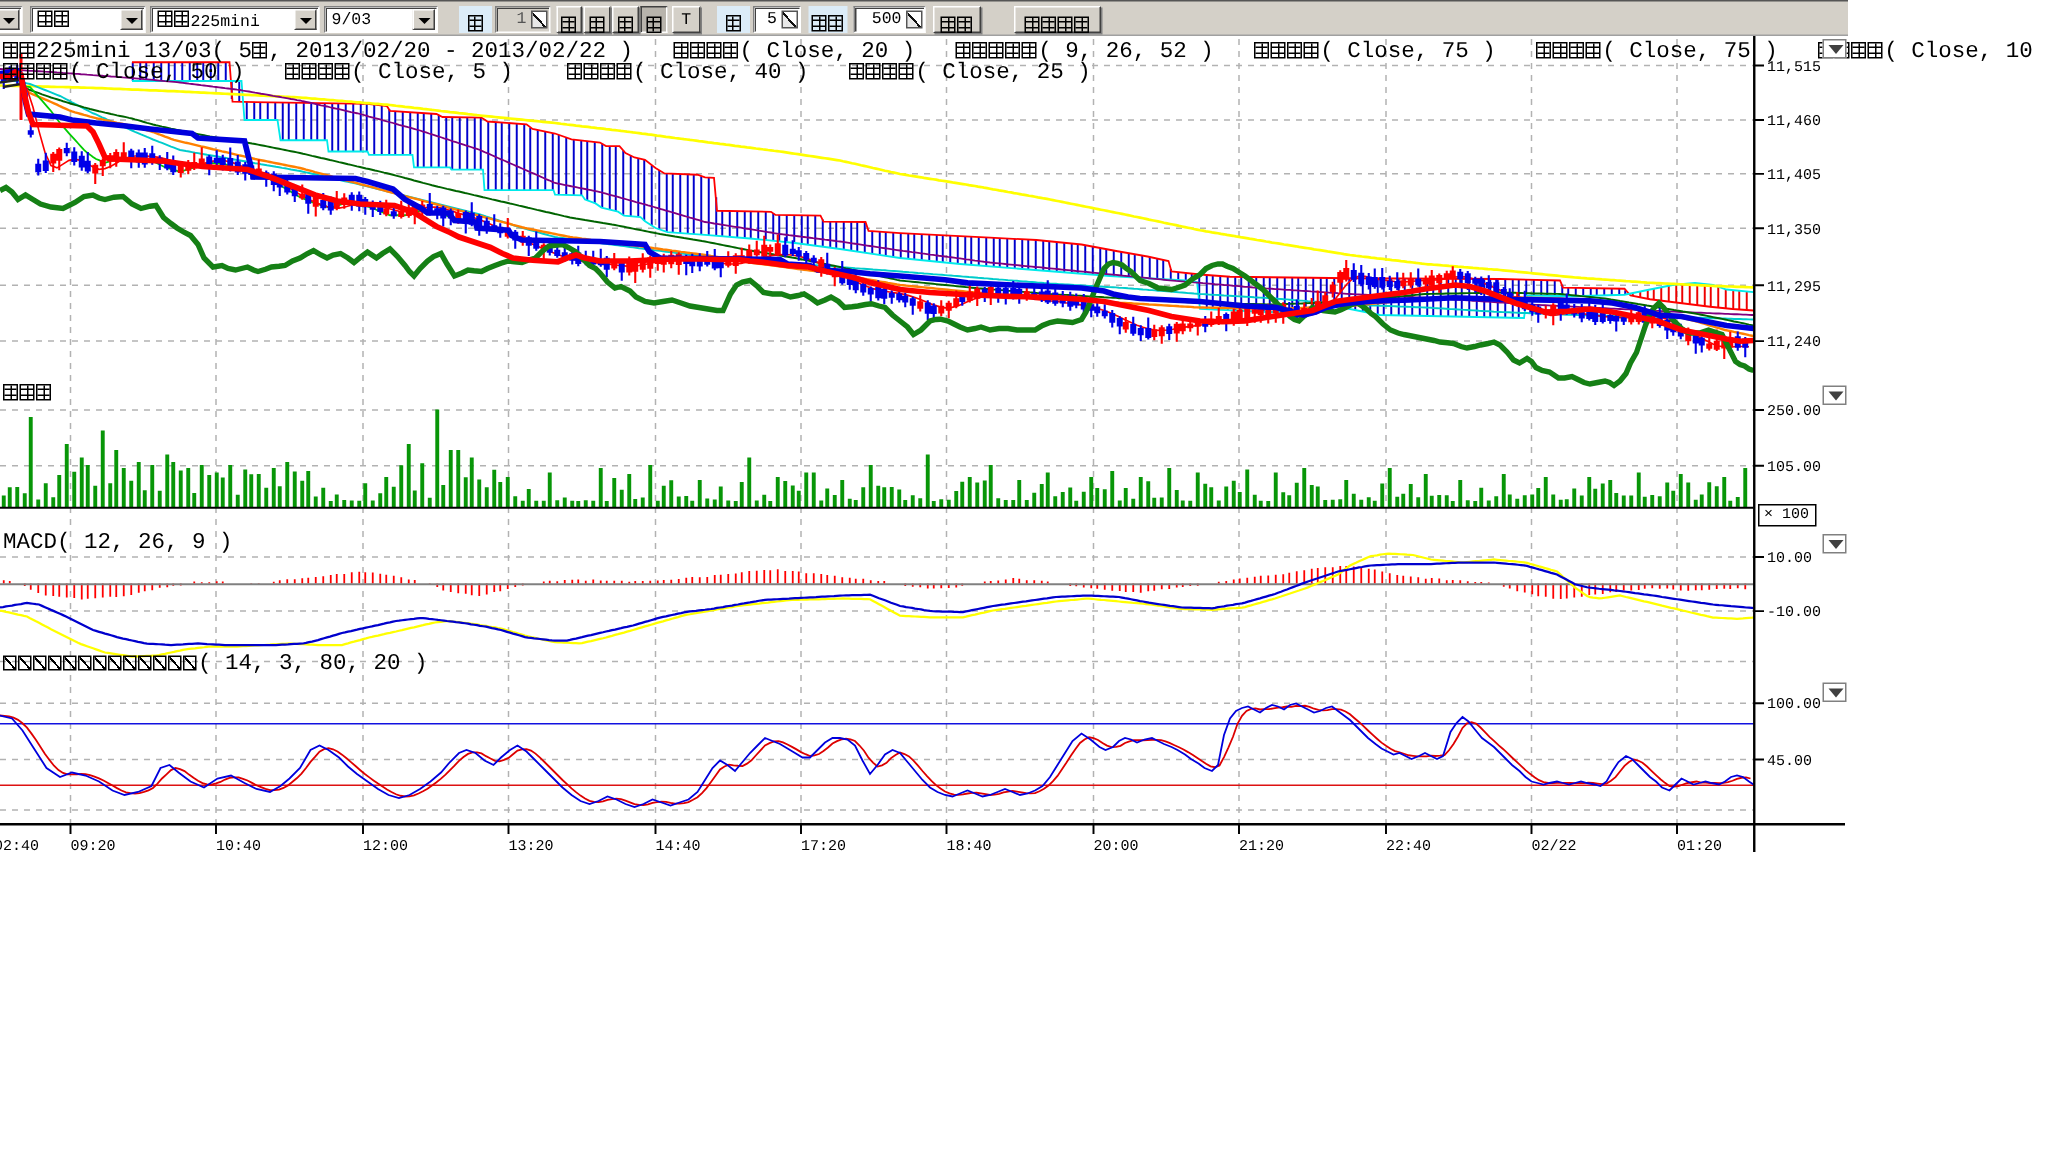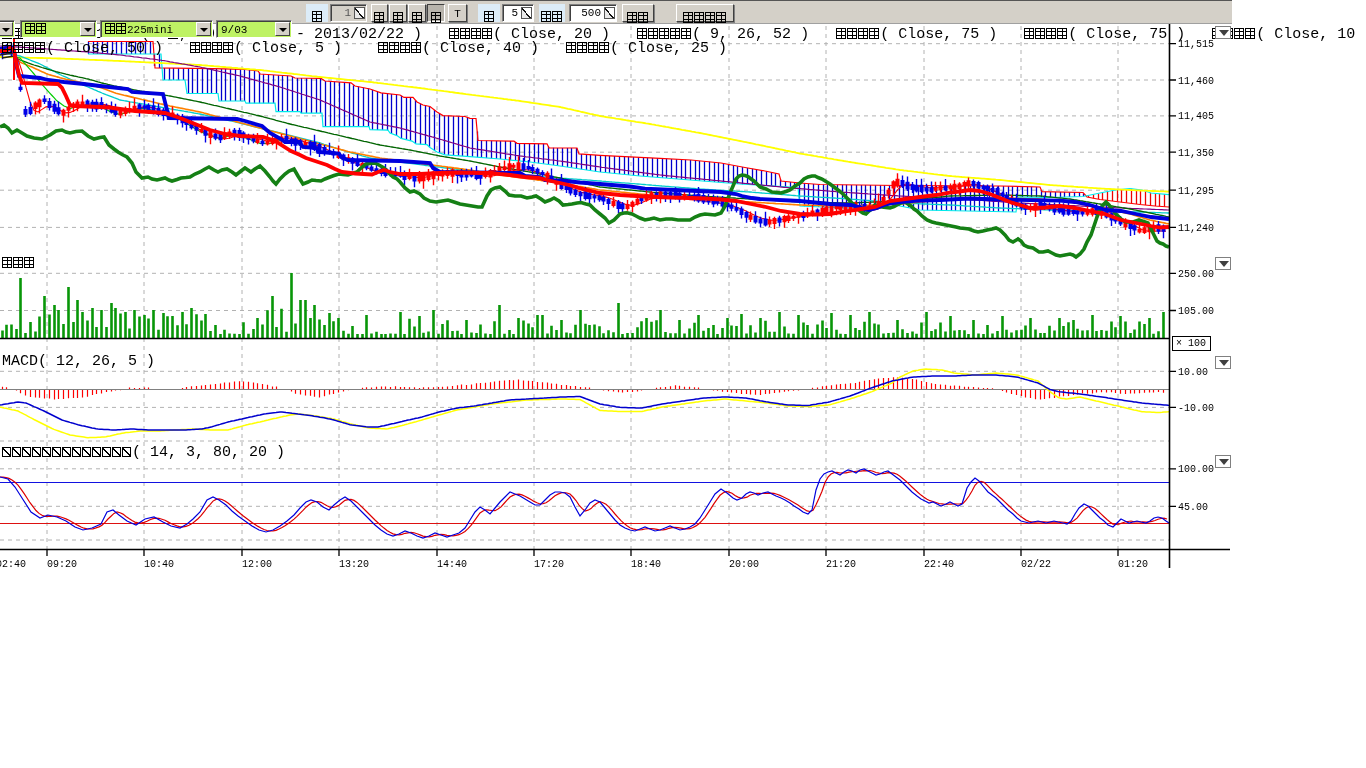--- a/index.html
+++ b/index.html
@@ -1,19 +1,19 @@
 <!DOCTYPE html>
 <html><head><meta charset="utf-8"><style>
 *{margin:0;padding:0;box-sizing:border-box}
 body{width:1366px;height:768px;background:#fff;overflow:hidden;position:relative;font-family:"Liberation Sans",sans-serif}
 .k{display:inline-block;width:10px;height:11px;border:1px solid #000;vertical-align:-1px;margin:0 1px 0 0;background:linear-gradient(#000,#000) 0 30%/100% 1px no-repeat,linear-gradient(#000,#000) 0 70%/100% 1px no-repeat,linear-gradient(#000,#000) 50% 0/1px 100% no-repeat}
 .kk{display:inline-block;width:9px;height:10px;border:1px solid #000;vertical-align:-1px;margin:0 1px 0 0;background:linear-gradient(to top right,transparent 44%,#000 44%,#000 56%,transparent 56%)}
 .mono{font-family:"Liberation Mono",monospace;font-size:15px;color:#000;white-space:pre}
 #tbar{position:absolute;left:0;top:0;width:1232px;height:24px;background:#d4d0c8;border-top:1px solid #555;border-bottom:1px solid #a0a0a0}
-.cb{position:absolute;top:19px;height:18px;background:#bef264;border:1px solid #808080;border-right-color:#fff;border-bottom-color:#fff;box-shadow:inset 1px 1px 0 #404040}
+.cb{position:absolute;top:3px;height:18px;background:#ffffff;border:1px solid #808080;border-right-color:#fff;border-bottom-color:#fff;box-shadow:inset 1px 1px 0 #404040}
 .cbtxt{position:absolute;left:4px;top:2px;font-size:11px;white-space:nowrap}
 .dd{position:absolute;right:1px;top:1px;width:15px;height:14px;background:#d4d0c8;border:1px solid #fff;border-right-color:#404040;border-bottom-color:#404040}
 .tri{position:absolute;left:3px;top:5px;width:0;height:0;border-left:4px solid transparent;border-right:4px solid transparent;border-top:4px solid #000}
 .btn{position:absolute;top:3px;height:18px;background:#d4d0c8;border:1px solid #fff;border-right-color:#404040;border-bottom-color:#404040;box-shadow:1px 1px 0 #808080;text-align:center}
 .btnp{position:absolute;top:3px;height:18px;background:#b8b4ac;border:1px solid #404040;border-right-color:#fff;border-bottom-color:#fff;text-align:center}
 .lbl{position:absolute;top:3px;height:18px;background:#dcecf8;text-align:center;padding-top:3px}
 .inp{position:absolute;top:3px;height:18px;background:#fff;border:1px solid #808080;border-right-color:#fff;border-bottom-color:#fff;box-shadow:inset 1px 1px 0 #404040;font-family:"Liberation Mono",monospace;font-size:11px;text-align:right}
 .spin{position:absolute;right:1px;top:2px;width:11px;height:12px;border:1px solid #555;background:linear-gradient(to top right,#e8e8e8 42%,#111 42%,#111 52%,#fff 52%)}
 .ddb{position:absolute;width:16px;height:13px;background:#fff;border:1px solid #808080}
 .ddb .tri{left:3px;top:3px;border-left:5px solid transparent;border-right:5px solid transparent;border-top:6px solid #404040}
@@ -79,22 +79,22 @@
     <text x="826" y="566.5" font-size="10" font-family="Liberation Mono, monospace" fill="#000">21:20</text>
     <text x="924" y="566.5" font-size="10" font-family="Liberation Mono, monospace" fill="#000">22:40</text>
     <text x="1021" y="566.5" font-size="10" font-family="Liberation Mono, monospace" fill="#000">02/22</text>
     <text x="1118" y="566.5" font-size="10" font-family="Liberation Mono, monospace" fill="#000">01:20</text>
   </svg>
 
 <div style="position:absolute;left:2px;top:26px" class="mono"><span class="k"></span><span class="k"></span>225mini 13/03( 5<span class="k"></span>, 2013/02/20 - 2013/02/22 )&nbsp;&nbsp;&nbsp;<span class="k"></span><span class="k"></span><span class="k"></span><span class="k"></span>( Close, 20 )&nbsp;&nbsp;&nbsp;<span class="k"></span><span class="k"></span><span class="k"></span><span class="k"></span><span class="k"></span>( 9, 26, 52 )&nbsp;&nbsp;&nbsp;<span class="k"></span><span class="k"></span><span class="k"></span><span class="k"></span>( Close, 75 )&nbsp;&nbsp;&nbsp;<span class="k"></span><span class="k"></span><span class="k"></span><span class="k"></span>( Close, 75 )&nbsp;&nbsp;&nbsp;<span class="k"></span><span class="k"></span><span class="k"></span><span class="k"></span>( Close, 10 )</div>
 <div style="position:absolute;left:2px;top:40px" class="mono"><span class="k"></span><span class="k"></span><span class="k"></span><span class="k"></span>( Close, 50 )&nbsp;&nbsp;&nbsp;<span class="k"></span><span class="k"></span><span class="k"></span><span class="k"></span>( Close, 5 )&nbsp;&nbsp;&nbsp;&nbsp;<span class="k"></span><span class="k"></span><span class="k"></span><span class="k"></span>( Close, 40 )&nbsp;&nbsp;&nbsp;<span class="k"></span><span class="k"></span><span class="k"></span><span class="k"></span>( Close, 25 )</div>
 
 <div style="position:absolute;left:2px;top:253px"><span class="k"></span><span class="k"></span><span class="k"></span></div>
-<div style="position:absolute;left:2px;top:353px" class="mono">MACD( 12, 26, 5 )</div>
-<div style="position:absolute;left:2px;top:444px" class="mono"><span class="kk"></span><span class="kk"></span><span class="kk"></span><span class="kk"></span><span class="kk"></span><span class="kk"></span><span class="kk"></span><span class="kk"></span><span class="kk"></span><span class="kk"></span><span class="kk"></span><span class="kk"></span><span class="kk"></span>( 14, 3, 80, 20 )</div>
+<div style="position:absolute;left:2px;top:353px" class="mono">MACD( 12, 26, 9 )</div>
+<div style="position:absolute;left:2px;top:434px" class="mono"><span class="kk"></span><span class="kk"></span><span class="kk"></span><span class="kk"></span><span class="kk"></span><span class="kk"></span><span class="kk"></span><span class="kk"></span><span class="kk"></span><span class="kk"></span><span class="kk"></span><span class="kk"></span><span class="kk"></span>( 14, 3, 80, 20 )</div>
 
 <div style="position:absolute;left:1172px;top:336px;width:39px;height:15px;border:1px solid #000;background:#fff;font-family:'Liberation Mono',monospace;font-size:10px;padding:1px 0 0 3px">× 100</div>
 
 <div class="ddb" style="left:1215px;top:26px">
     <div class="tri"></div>
   </div>
 <div class="ddb" style="left:1215px;top:257px">
     <div class="tri"></div>
   </div>
 <div class="ddb" style="left:1215px;top:356px">

